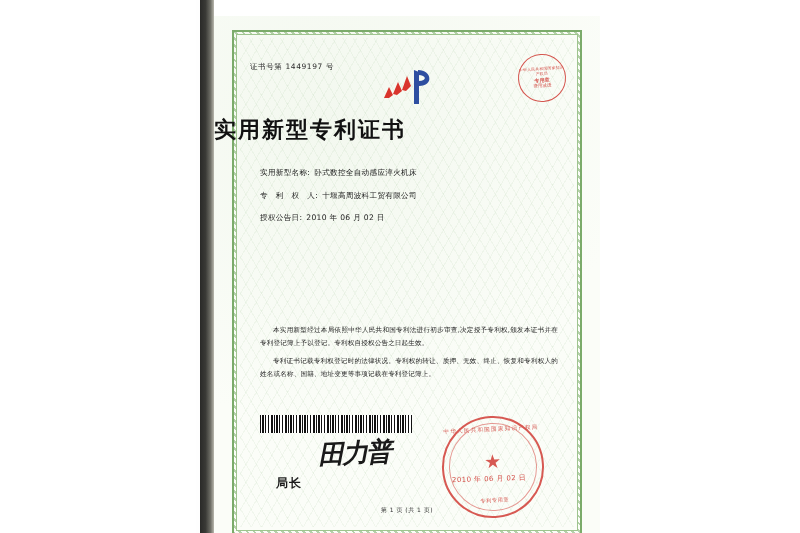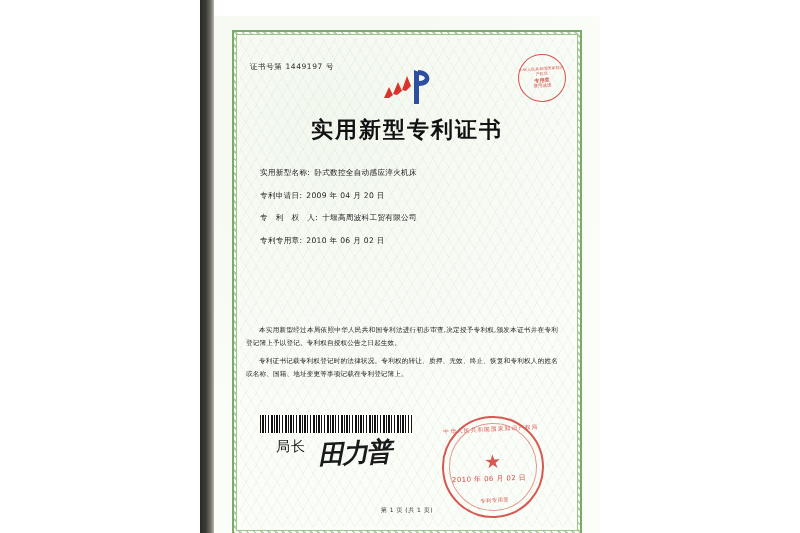--- a/index.html
+++ b/index.html
@@ -141,21 +141,20 @@
     transform: translateX(-50%);
     width: 70px;
     height: 46px;
   }
 
   .title {
     position: absolute;
     left: 0;
     right: 0;
     top: 99px;
-    text-align: center;
     font-size: 22px;
     letter-spacing: 2px;
     color: #111;
     font-family: "DejaVu Sans", sans-serif;
     font-weight: bold;
   }
 
   .fields {
     position: absolute;
     left: 46px;
@@ -175,21 +174,21 @@
     flex: 0 0 auto;
     white-space: nowrap;
   }
   .field .val {
     margin-left: 4px;
     white-space: nowrap;
   }
 
   .body-text {
     position: absolute;
-    left: 32px;
+    left: 46px;
     right: 42px;
     top: 308px;
     font-size: 6.6px;
     line-height: 1.95;
     color: #1e1e1e;
     text-align: justify;
     letter-spacing: .15px;
   }
   .body-text p { margin: 0 0 5px 0; text-indent: 13px; }
 
@@ -203,24 +202,25 @@
       to right,
       #111 0 1px, #fff 1px 2px, #111 2px 4px, #fff 4px 5px,
       #111 5px 6px, #fff 6px 8px, #111 8px 9px, #fff 9px 11px,
       #111 11px 13px, #fff 13px 14px
     );
   }
 
   .director-label {
     position: absolute;
     left: 62px;
-    top: 422px;
-    font-size: 14px;
+    top: 459px;
+    font-size: 12px;
     color: #1c1c1c;
     letter-spacing: 1px;
+    font-weight: bold;
   }
   .signature {
     position: absolute;
     left: 104px;
     top: 420px;
     font-size: 26px;
     color: #1a1a1a;
     font-family: "DejaVu Serif", serif;
     font-style: italic;
     letter-spacing: -2px;
@@ -329,29 +329,25 @@
     </div>
 
     <div class="title">实用新型专利证书</div>
 
     <div class="fields">
       <div class="field">
         <span class="lab">实用新型名称:</span>
         <span class="val">卧式数控全自动感应淬火机床</span>
       </div>
       <div class="field">
-        <span class="lab">专利申请日:</span>
-        <span class="val">2009 年 04 月 20 日</span>
-      </div>
-      <div class="field">
         <span class="lab">专　利　权　人:</span>
         <span class="val">十堰高周波科工贸有限公司</span>
       </div>
       <div class="field">
-        <span class="lab">专利专用章:</span>
+        <span class="lab">授权公告日:</span>
         <span class="val">2010 年 06 月 02 日</span>
       </div>
     </div>
 
     <div class="body-text">
       <p>本实用新型经过本局依照中华人民共和国专利法进行初步审查,决定授予专利权,颁发本证书并在专利登记簿上予以登记。专利权自授权公告之日起生效。</p>
       <p>专利证书记载专利权登记时的法律状况。专利权的转让、质押、无效、终止、恢复和专利权人的姓名或名称、国籍、地址变更等事项记载在专利登记簿上。</p>
     </div>
 
     <div class="barcode"></div>

